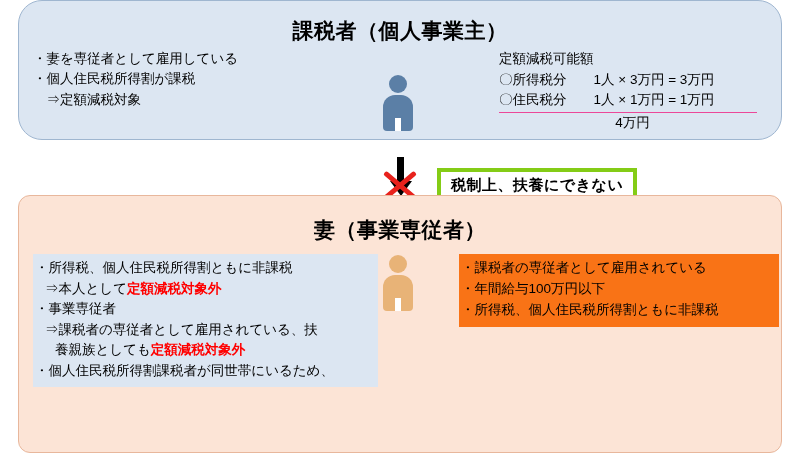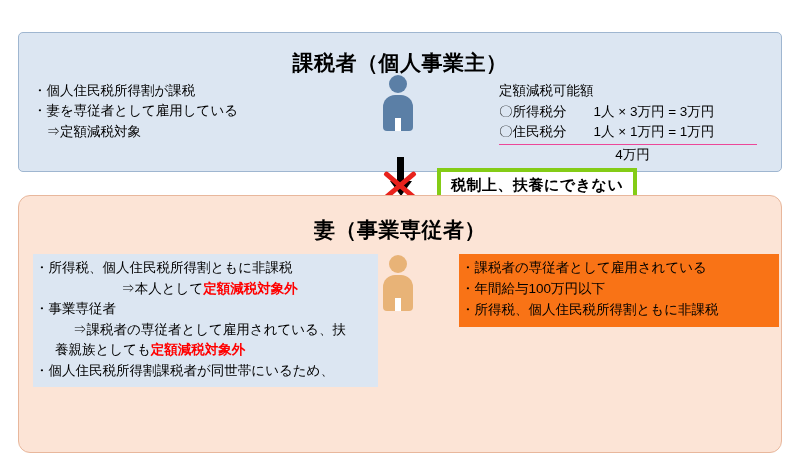--- a/index.html
+++ b/index.html
@@ -17,26 +17,26 @@
   #root {
     position: relative;
     width: 800px;
     height: 470px;
   }
 
   
   .panel-top {
     position: absolute;
     left: 18px;
-    top: 32px;
+    top: 0;
     width: 764px;
     height: 140px;
     background: #dce6f2;
     border: 1px solid #9fb6d0;
-    border-radius: 5px;
+    border-radius: 24px;
     box-sizing: border-box;
   }
   .panel-top-title {
     position: absolute;
     left: 0;
     top: 16px;
     width: 100%;
     text-align: center;
     font-size: 21px;
     font-weight: bold;
@@ -201,34 +201,34 @@
     left: 440px;
     top: 58px;
     width: 320px;
     background: #f97316;
     font-size: 13.5px;
     line-height: 1.55;
     padding: 4px 4px 6px 2px;
     box-sizing: border-box;
   }
   .red { color: #ff0000; font-weight: bold; }
-  .indent1 { display: block; padding-left: 10px; text-align: center; }
+  .indent1 { display: block; padding-left: 10px; }
   .indent2 { display: block; padding-left: 20px; }
 </style>
 </head>
 <body>
 
 <div id="root">
 
   <div class="panel-top">
     <div class="panel-top-title">課税者（個人事業主）</div>
 
     <div class="top-left-note">
+      <div>・妻を専従者として雇用している</div>
       <div>・個人住民税所得割が課税</div>
-      <div>・妻を専従者として雇用している</div>
       <div>　⇒定額減税対象</div>
     </div>
 
     <div class="top-right-note">
       <div>定額減税可能額</div>
       <div>〇所得税分　　1人 × 3万円 = 3万円</div>
       <div class="underline-row">〇住民税分　　1人 × 1万円 = 1万円</div>
       <div class="amount-total">4万円</div>
     </div>
   </div>

